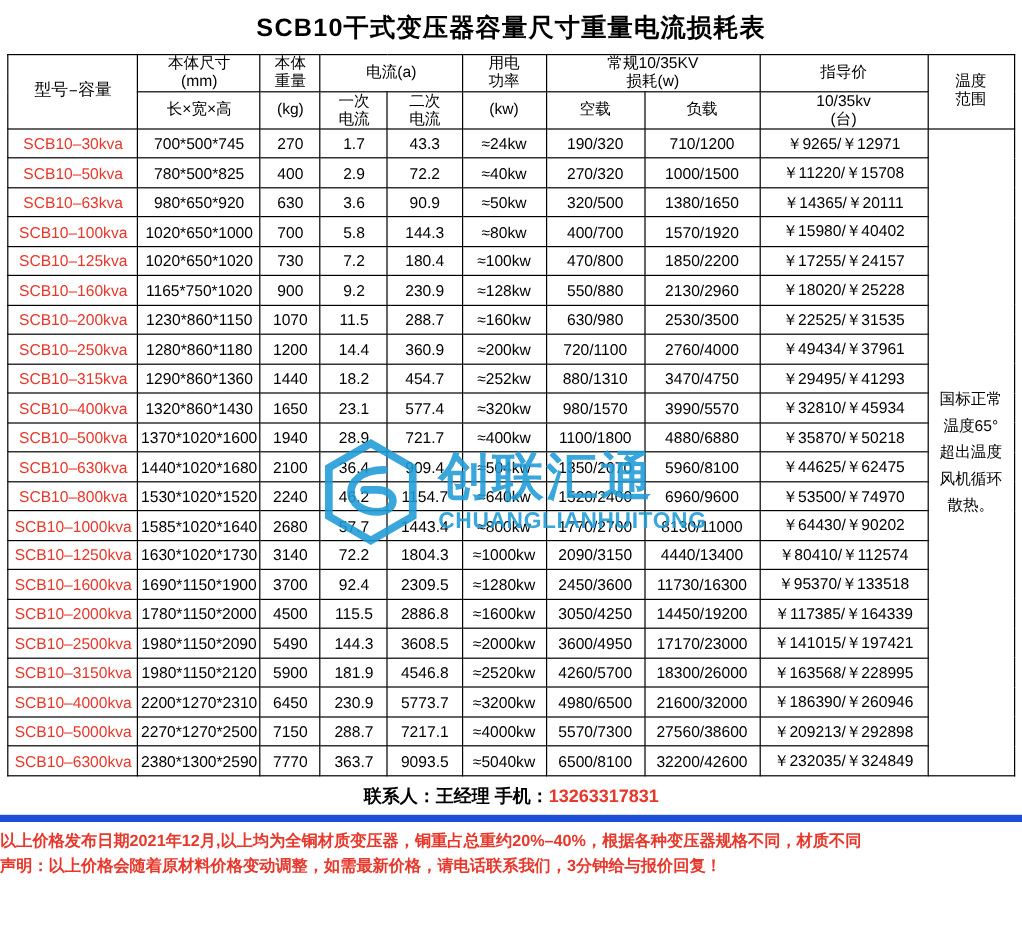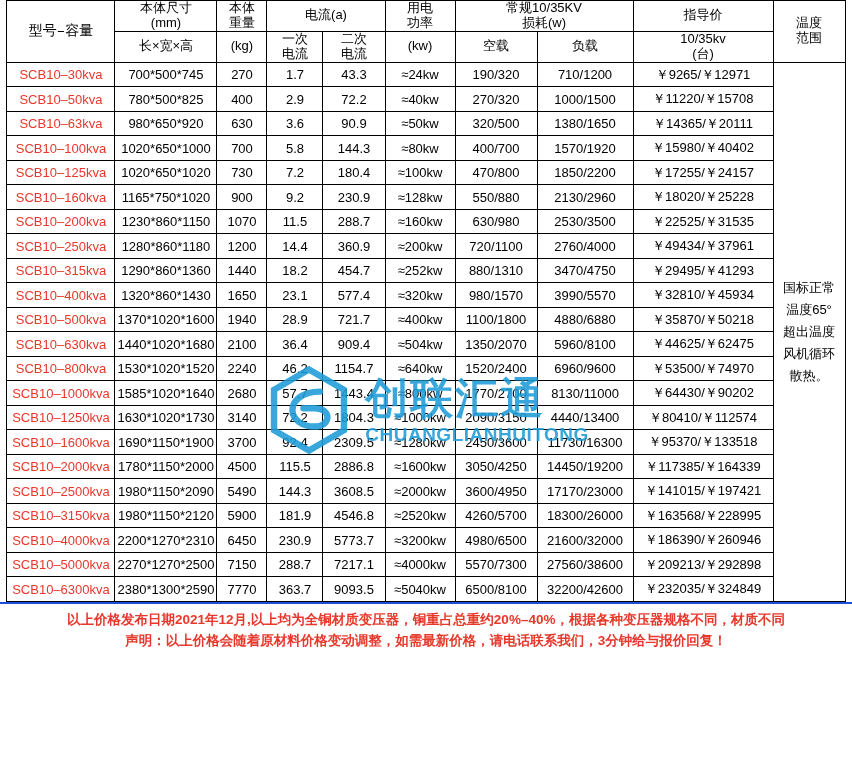--- a/index.html
+++ b/index.html
@@ -67,23 +67,22 @@
   .contact {
     text-align: center;
     font-size: 15px;
     font-weight: bold;
     padding: 7px 0 6px 0;
   }
   .contact .phone {
     color: #e8372b;
   }
   .notes {
-    border-top: 2px solid #1d4ed8;
+    border-top: 6px solid #1d4ed8;
     padding: 6px 0 4px 0;
-    text-align: center;
   }
   .notes div {
     color: #e8372b;
     font-size: 13.5px;
     font-weight: bold;
     line-height: 1.55;
   }
   
   .watermark {
     position: absolute;
@@ -124,20 +123,21 @@
     color: #1e9cd7;
     letter-spacing: 0.5px;
     margin-top: 5px;
   }
 </style>
 </head>
 <body>
 
 <div id="page">
 
+  <div class="title">SCB10干式变压器容量尺寸重量电流损耗表</div>
 
   <table class="main">
     <colgroup>
       <col style="width:108px">
       <col style="width:102px">
       <col style="width:50px">
       <col style="width:56px">
       <col style="width:62px">
       <col style="width:70px">
       <col style="width:82px">
@@ -450,19 +450,22 @@
         <path d="M50 6 L88 28 L88 72 L50 94 L12 72 L12 28 Z" fill="none" stroke="#1e9cd7" stroke-width="7"></path>
         <path d="M62 30 C40 30 32 42 32 50 C32 60 42 68 56 68 C64 68 70 64 70 58 C70 52 64 48 56 48 L44 48" fill="none" stroke="#1e9cd7" stroke-width="7" stroke-linecap="round"></path>
       </svg>
       <div class="wm-text">
         <div class="wm-cn">创联汇通</div>
         <div class="wm-en">CHUANGLIANHUITONG</div>
       </div>
     </div>
   </div>
 
+  <div class="contact">
+    <span>联系人：王经理  手机：</span><span class="phone">13263317831</span>
+  </div>
 
   <div class="notes">
     <div>以上价格发布日期2021年12月,以上均为全铜材质变压器，铜重占总重约20%–40%，根据各种变压器规格不同，材质不同</div>
     <div>声明：以上价格会随着原材料价格变动调整，如需最新价格，请电话联系我们，3分钟给与报价回复！</div>
   </div>
 
 </div>
 
 </body></html>

